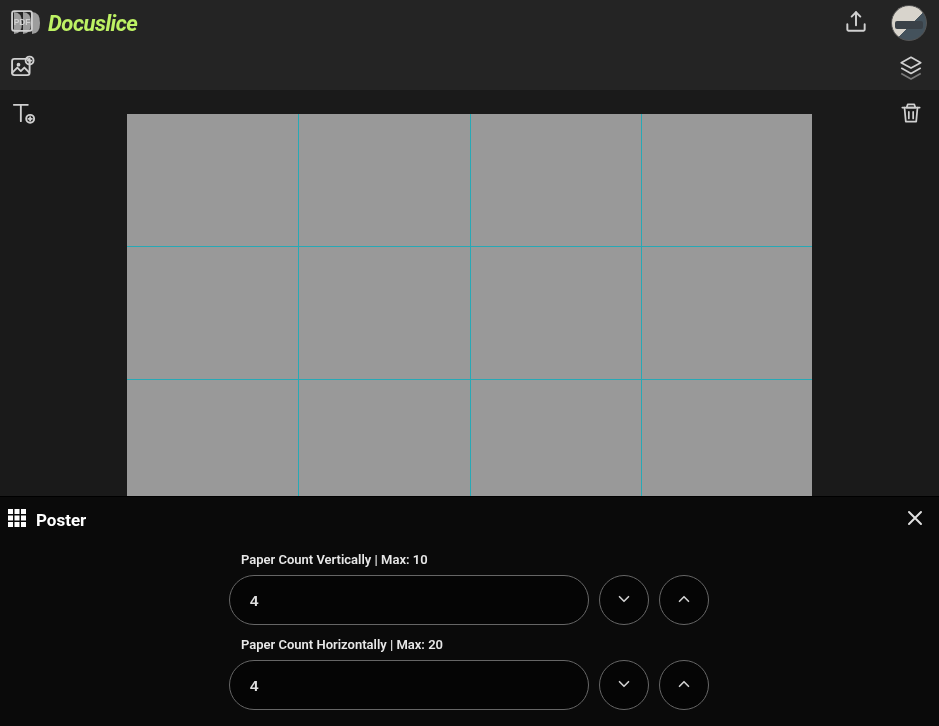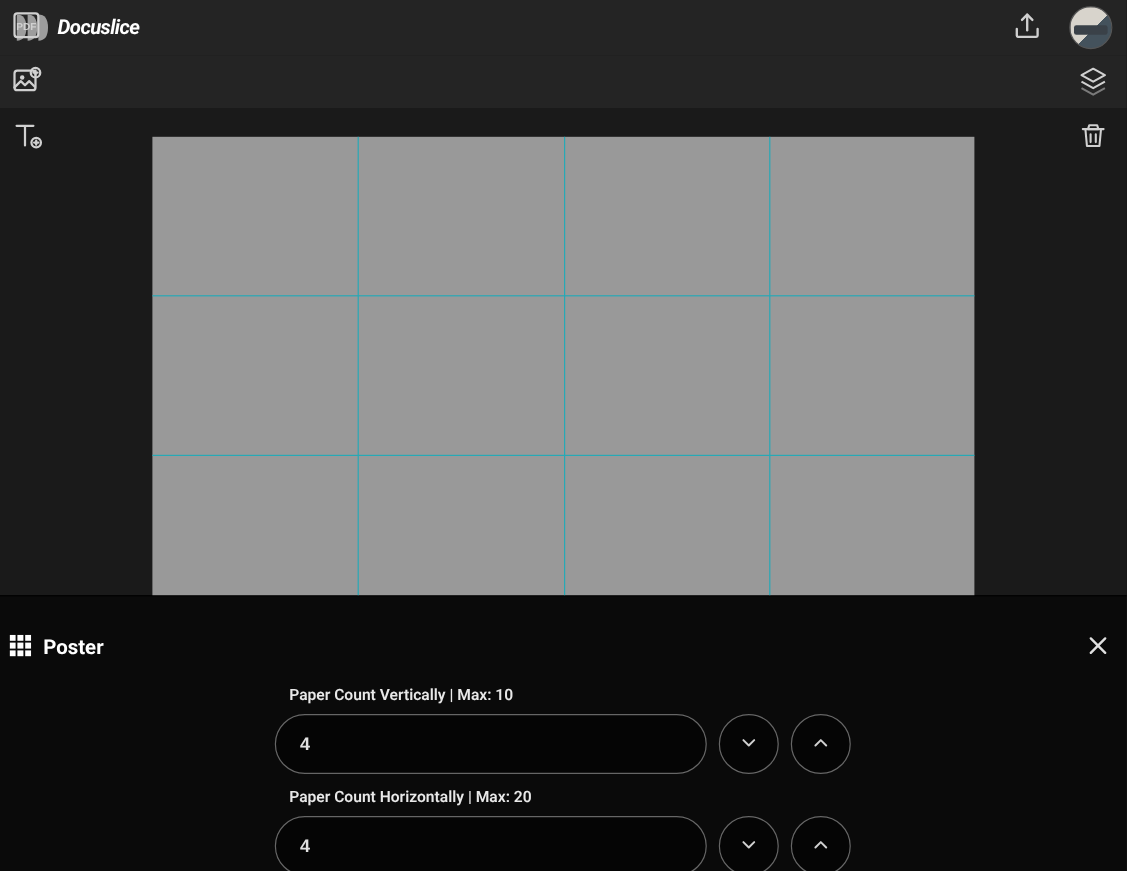--- a/index.html
+++ b/index.html
@@ -22,24 +22,24 @@
   }
   .logo-wrap {
     display: flex;
     align-items: center;
     gap: 8px;
   }
   .logo-mark {
     width: 30px; height: 30px;
   }
   .logo-text {
-    font-size: 17px;
+    font-size: 22px;
     font-weight: 700;
     font-style: italic;
-    color: #ffffff;
+    color: #bef264;
     letter-spacing: -0.5px;
   }
   .header-right {
     display: flex;
     align-items: center;
     gap: 22px;
   }
   .icon-btn {
     background: none;
     border: none;
@@ -112,21 +112,20 @@
   .poster-panel {
     background: #0a0a0a;
     border-top: 1px solid #000;
   }
   .poster-header {
     height: 45px;
     display: flex;
     align-items: center;
     justify-content: space-between;
     padding: 0 14px 0 8px;
-    margin-top: 20px;
   }
   .poster-title-wrap {
     display: flex;
     align-items: center;
     gap: 10px;
   }
   .poster-title {
     font-size: 17px;
     font-weight: 700;
   }

